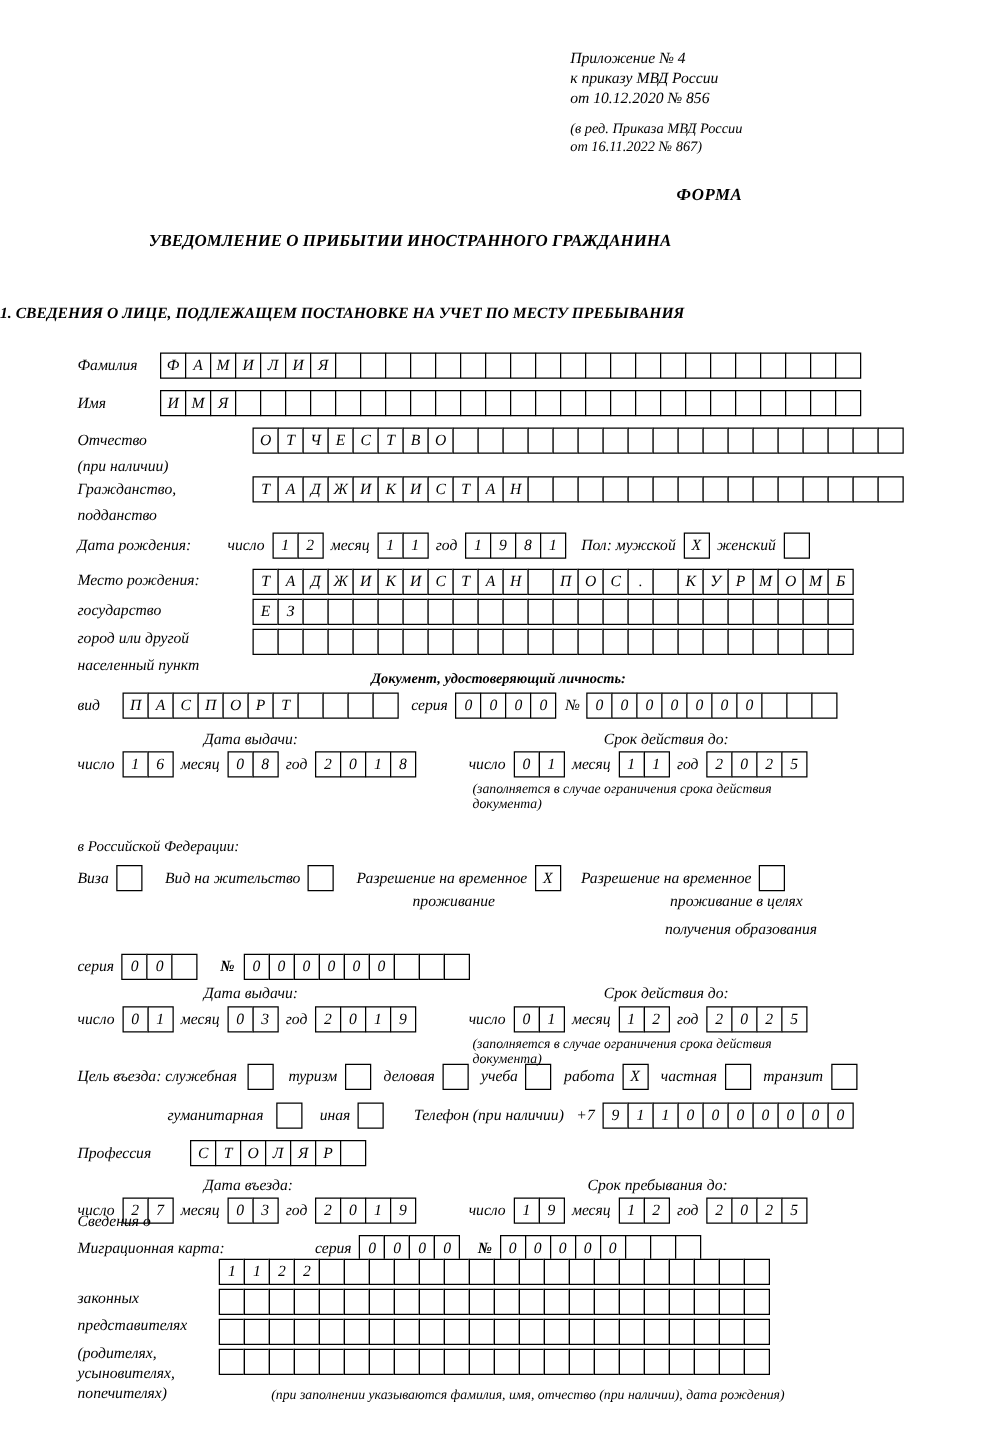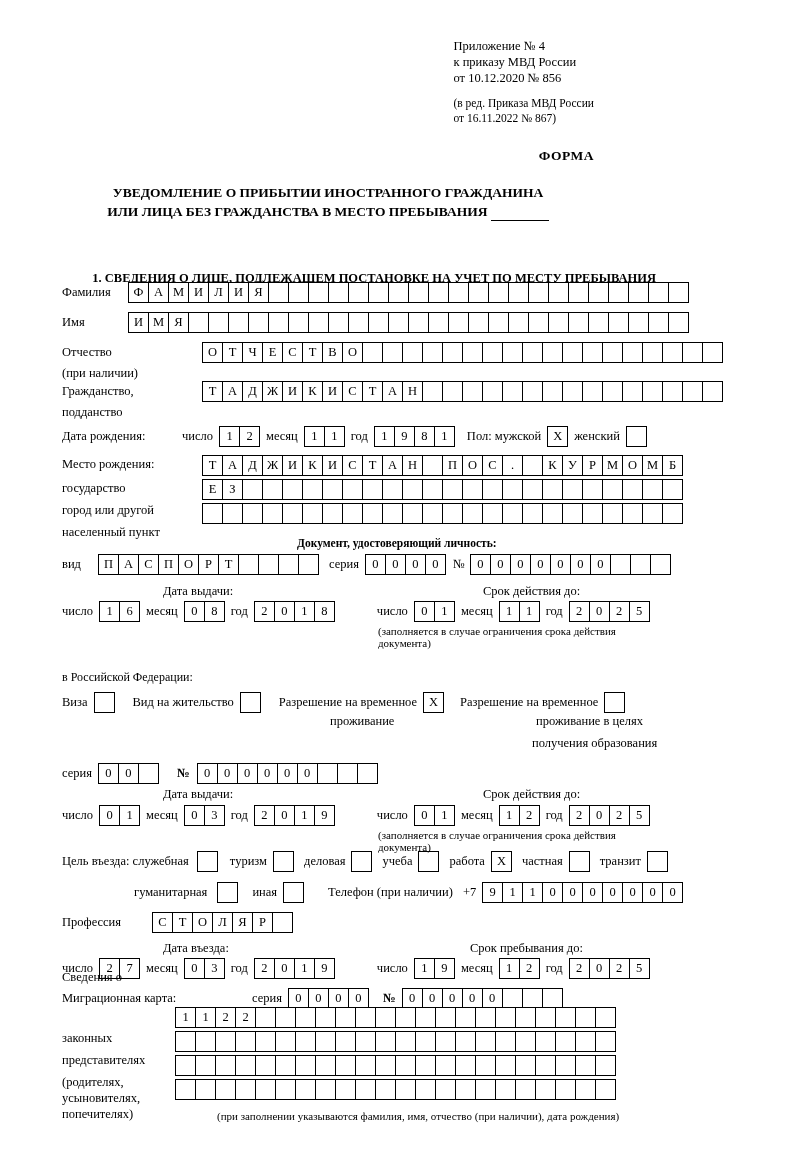--- a/index.html
+++ b/index.html
@@ -4,41 +4,41 @@
 <style>
   html,body{margin:0;padding:0;}
   body{
     width:800px;height:1163px;
     background:#ffffff;
     font-family:"Liberation Serif", serif;
     color:#000;
     position:relative;
     overflow:hidden;
   }
-  .page{position:relative;width:656px;height:1163px;padding:0;box-sizing:border-box;}
+  .page{position:relative;width:656px;height:1163px;padding:0;box-sizing:border-box;font-style:italic;}
 
   
   .hdr{
     position:absolute;right:62px;top:38px;
     text-align:left;font-size:12.5px;line-height:16px;
   }
   .hdr .sub{margin-top:10px;font-size:11.5px;line-height:15px;}
   .forma{
     position:absolute;right:62px;top:148px;
     font-weight:bold;font-size:13.5px;letter-spacing:.5px;
   }
 
   .title{
     position:absolute;left:0;right:0;top:183px;
     text-align:center;font-weight:bold;font-size:13.5px;line-height:19px;
   }
   .title .ul{display:inline-block;border-bottom:1px solid #000;width:58px;height:13px;vertical-align:bottom;}
   .section1{
     position:absolute;left:0;right:0;top:243px;
-    text-align:right;font-weight:bold;font-size:12.5px;margin-top:28px;
+    text-align:left;font-weight:bold;font-size:12.5px;
   }
 
   
   .row{position:absolute;display:flex;align-items:center;}
   .lbl{font-size:12.5px;white-space:nowrap;}
   .bold{font-weight:bold;text-align:center;}
   .cells{display:flex;}
   .cell{
     width:21px;height:21px;
     border:1px solid #000;
@@ -65,21 +65,20 @@
     <div>Приложение № 4</div>
     <div>к приказу МВД России</div>
     <div>от 10.12.2020 № 856</div>
     <div class="sub">(в ред. Приказа МВД России</div>
     <div class="sub" style="margin-top:0">от 16.11.2022 № 867)</div>
   </div>
   <div class="forma">ФОРМА</div>
 
   <div class="title">
     <div>УВЕДОМЛЕНИЕ О ПРИБЫТИИ ИНОСТРАННОГО ГРАЖДАНИНА</div>
-    <div><span>ИЛИ ЛИЦА БЕЗ ГРАЖДАНСТВА В МЕСТО ПРЕБЫВАНИЯ</span> <span class="ul"></span></div>
   </div>
   <div class="section1">1. СВЕДЕНИЯ О ЛИЦЕ, ПОДЛЕЖАЩЕМ ПОСТАНОВКЕ НА УЧЕТ ПО МЕСТУ ПРЕБЫВАНИЯ</div>
 
   <div class="row" style="left:62px;top:282px;">
     <div class="lbl" style="width:66px">Фамилия</div>
     <div class="cells">
         <div class="cell">Ф</div>
         <div class="cell">А</div>
         <div class="cell">М</div>
         <div class="cell">И</div>

